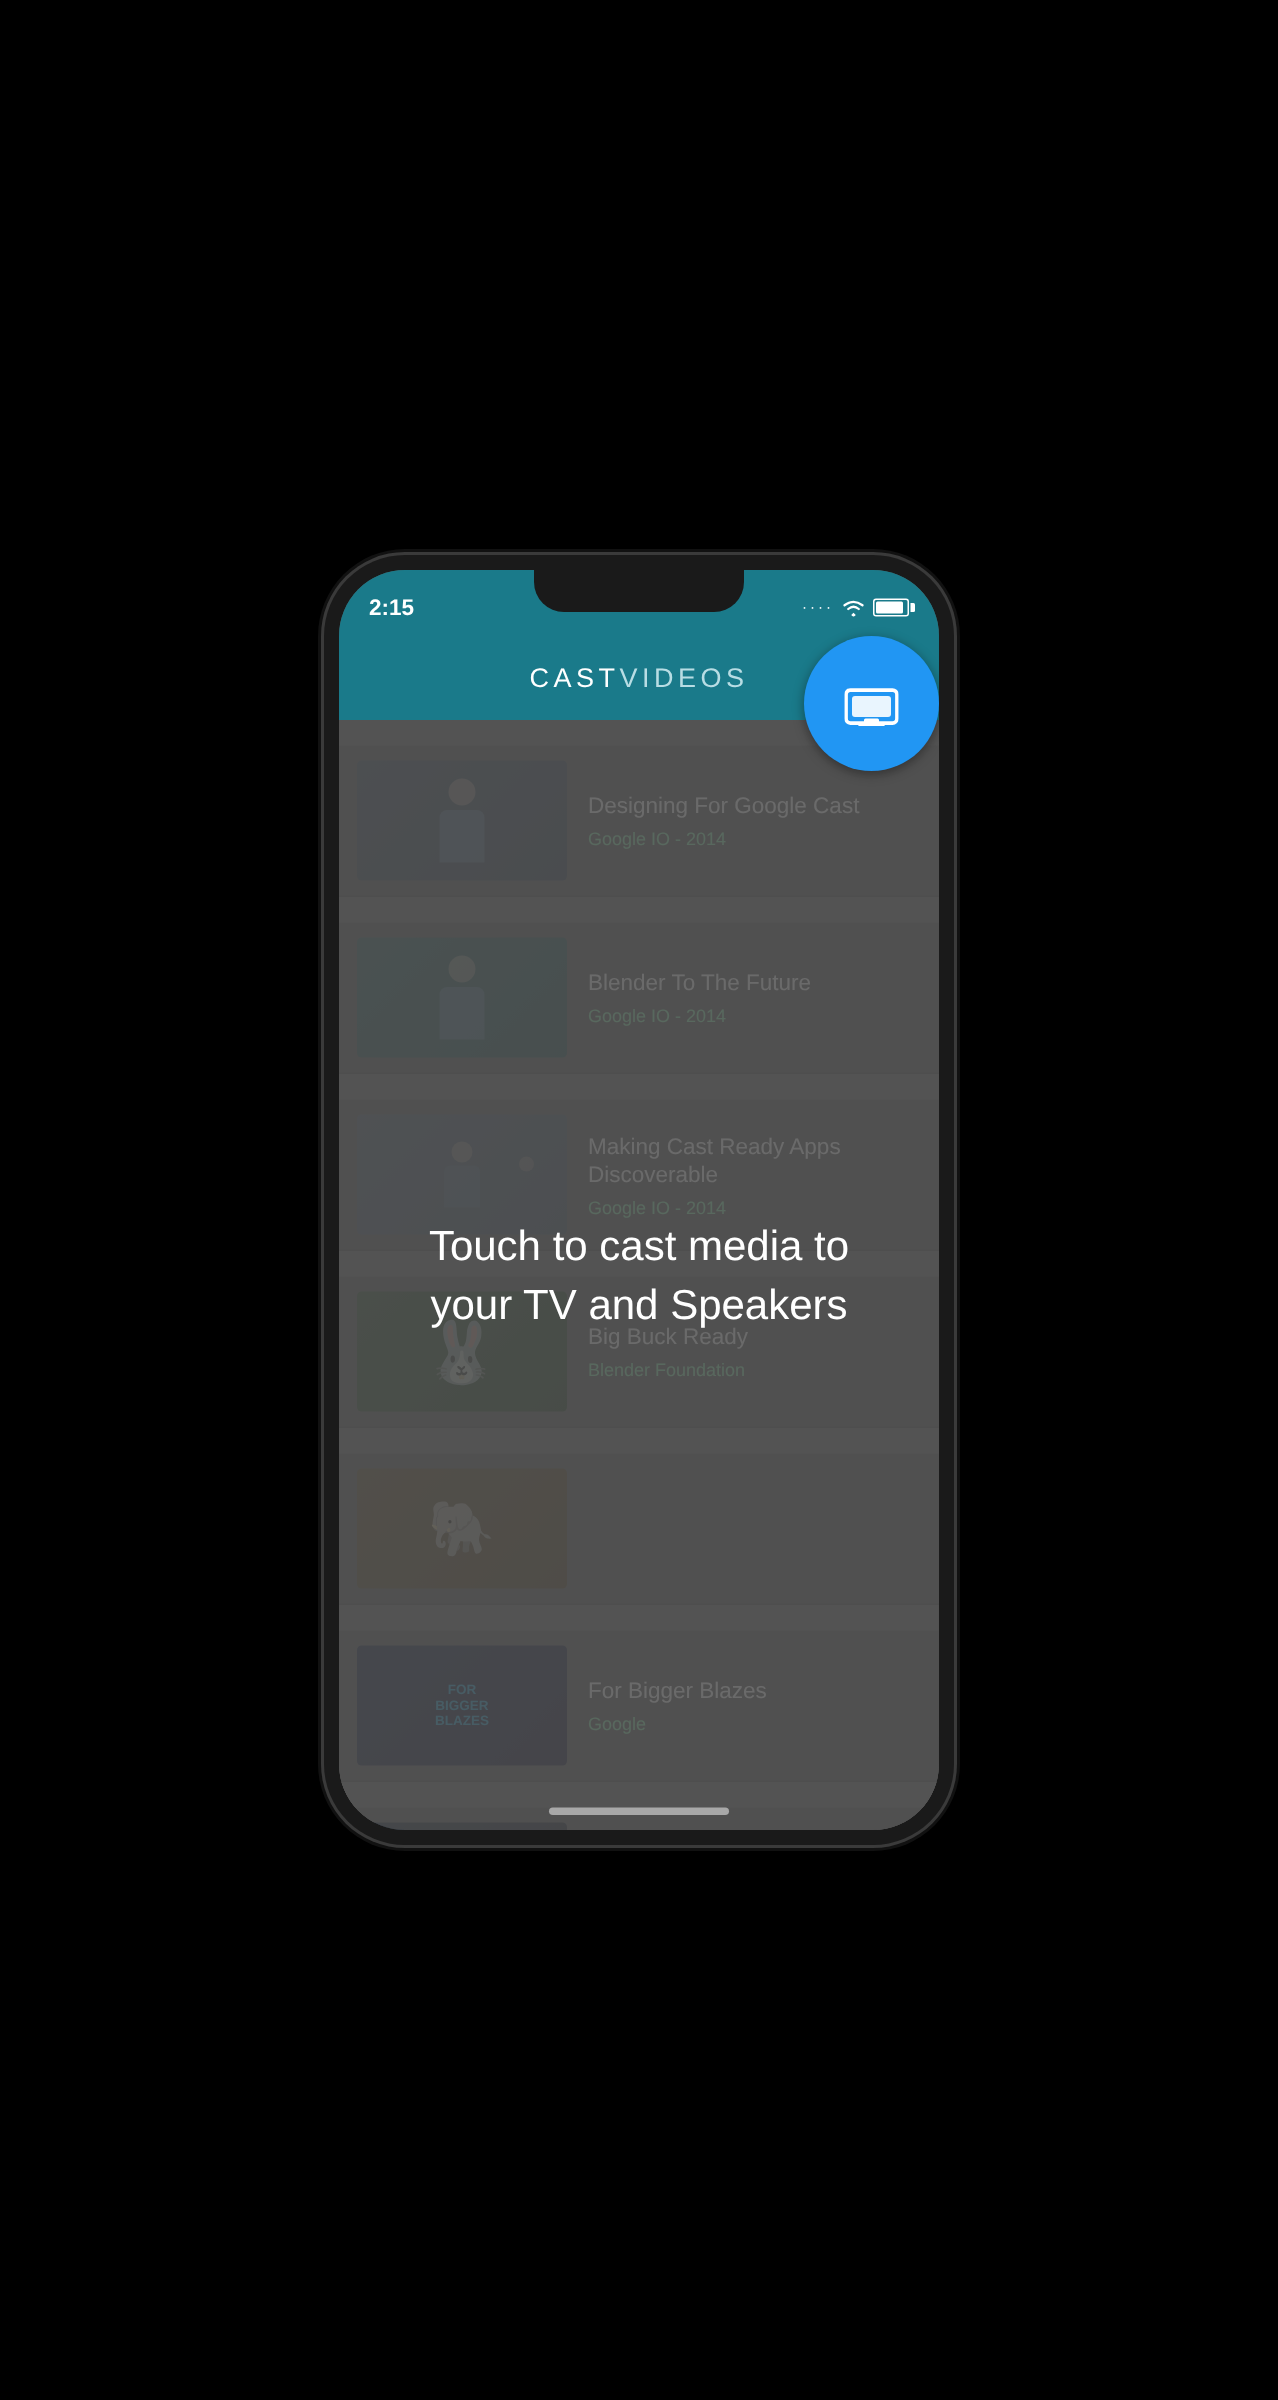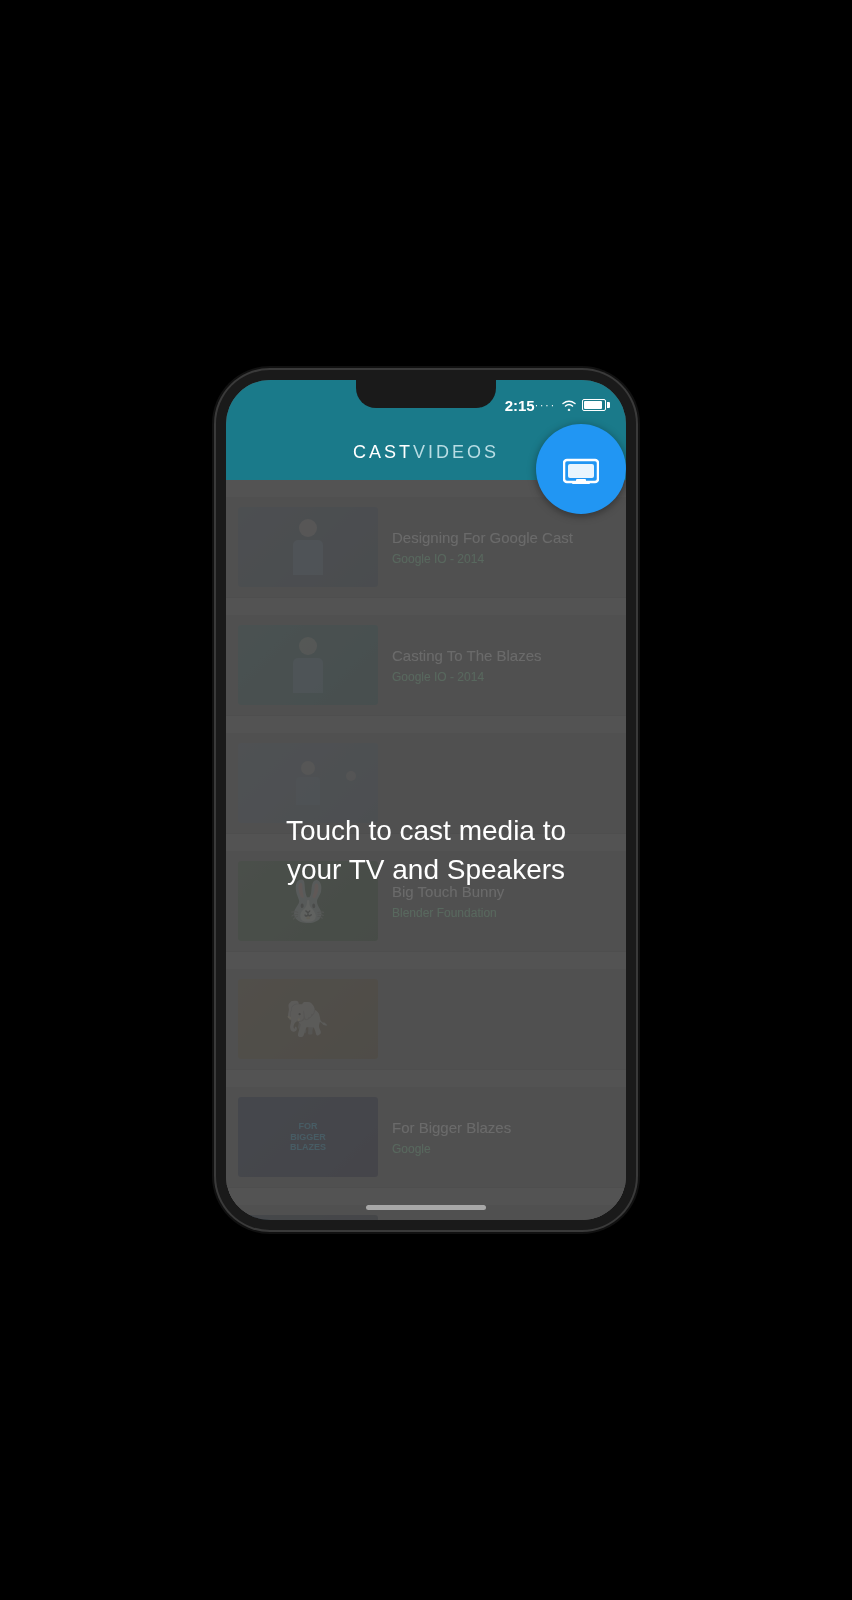--- a/index.html
+++ b/index.html
@@ -70,21 +70,21 @@
     
     .status-bar {
       position: absolute;
       top: 0;
       left: 0;
       right: 0;
       height: 44px;
       background: #1a7a8a;
       display: flex;
       align-items: center;
-      justify-content: flex-end;
+      justify-content: space-between;
       padding: 0 20px;
       z-index: 50;
     }
     .status-time {
       color: white;
       font-size: 15px;
       font-weight: 600;
       padding-top: 6px;
     }
     .status-icons {
@@ -325,39 +325,43 @@
       </div>
     </div>
         <div class="video-item">
       <div class="video-thumbnail" style="background:linear-gradient(135deg, #2a5a5a, #1a4a4a);">
         <div style="display:flex;flex-direction:column;align-items:center;">
         <div style="width:18px;height:18px;background:rgba(200,180,160,0.5);border-radius:50%;margin-bottom:3px;"></div>
         <div style="width:30px;height:35px;background:rgba(100,140,170,0.5);border-radius:5px 5px 0 0;"></div>
       </div>
       </div>
       <div class="video-info">
-        <div class="video-title">Casting To The Blazes</div>
+        <div class="video-title">Blender To The Future</div>
         <div class="video-subtitle">Google IO - 2014</div>
       </div>
     </div>
         <div class="video-item">
       <div class="video-thumbnail" style="background:linear-gradient(135deg, #4a5a6a, #3a4a5a);">
         <div style="display:flex;flex-direction:column;align-items:center;position:relative;width:80%;justify-content:center;">
         <div style="width:14px;height:14px;background:rgba(180,160,140,0.5);border-radius:50%;margin-bottom:2px;"></div>
         <div style="width:24px;height:28px;background:rgba(80,110,130,0.5);border-radius:4px 4px 0 0;"></div>
         <div style="position:absolute;right:8px;top:10px;width:10px;height:10px;background:rgba(180,160,140,0.4);border-radius:50%;"></div>
       </div>
       </div>
+      <div class="video-info">
+        <div class="video-title">Making Cast Ready Apps Discoverable</div>
+        <div class="video-subtitle">Google IO - 2014</div>
+      </div>
     </div>
         <div class="video-item">
       <div class="video-thumbnail" style="background:linear-gradient(135deg, #2a4a2a, #1a3a1a);">
         <div style="font-size:40px;opacity:0.7;">🐰</div>
       </div>
       <div class="video-info">
-        <div class="video-title">Big Touch Bunny</div>
+        <div class="video-title">Big Buck Ready</div>
         <div class="video-subtitle">Blender Foundation</div>
       </div>
     </div>
         <div class="video-item">
       <div class="video-thumbnail" style="background:linear-gradient(135deg, #5a4a2a, #4a3a1a);">
         <div style="font-size:36px;opacity:0.7;">🐘</div>
       </div>
     </div>
         <div class="video-item">
       <div class="video-thumbnail" style="background:linear-gradient(135deg, #0a1a3a, #0a0a2a);">

